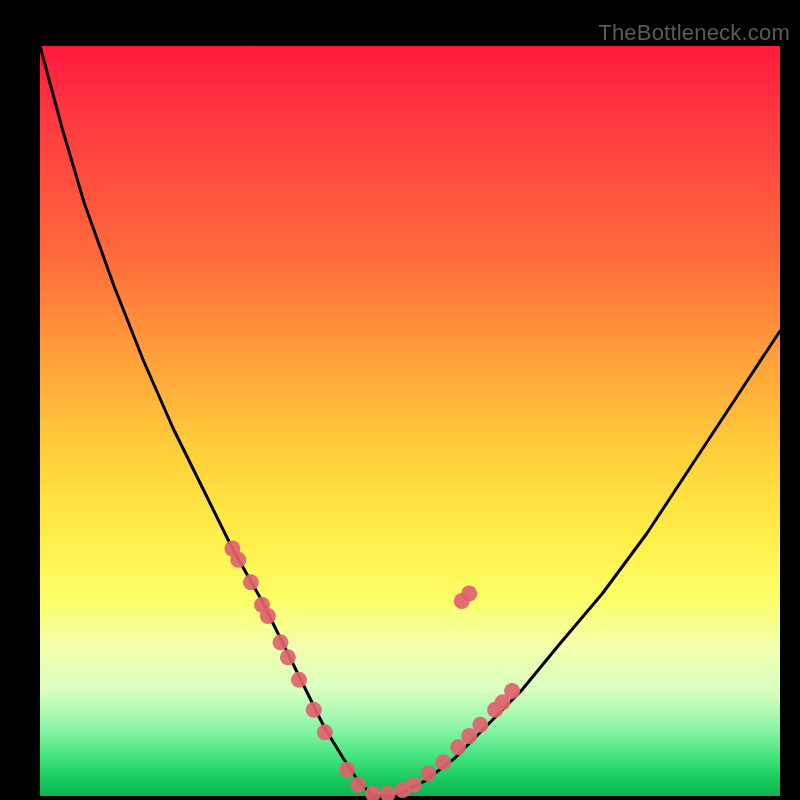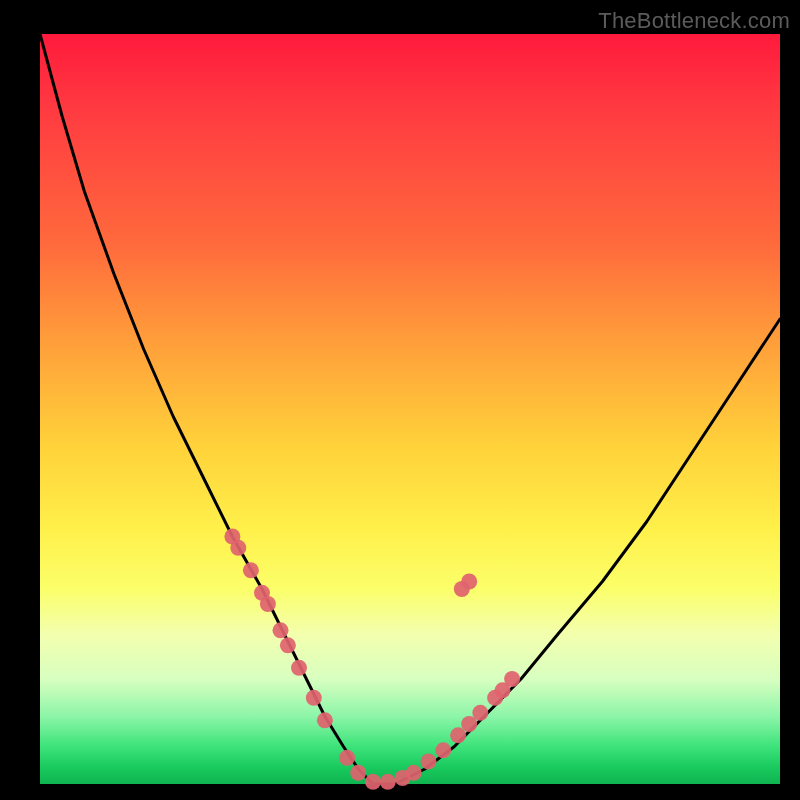--- a/index.html
+++ b/index.html
@@ -7,21 +7,21 @@
     padding: 0;
     width: 800px;
     height: 800px;
     background: #000;
     overflow: hidden;
     font-family: Arial, Helvetica, sans-serif;
   }
   .frame {
     position: absolute;
     left: 0;
-    top: 4px;
+    top: 16px;
     width: 800px;
     height: 668px;
     background: #000;
   }
   .plot-area {
     position: absolute;
     left: 40px;
     top: 30px;
     width: 740px;
     height: 750px;

